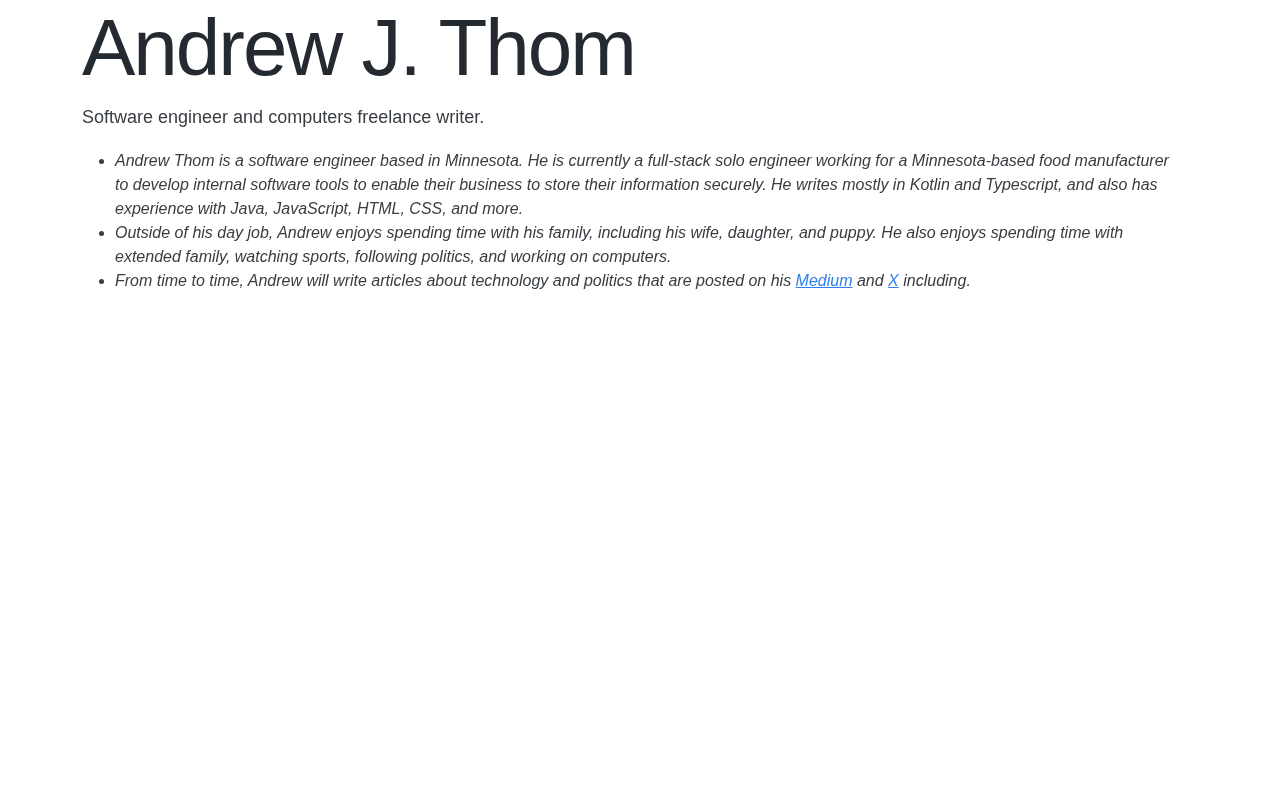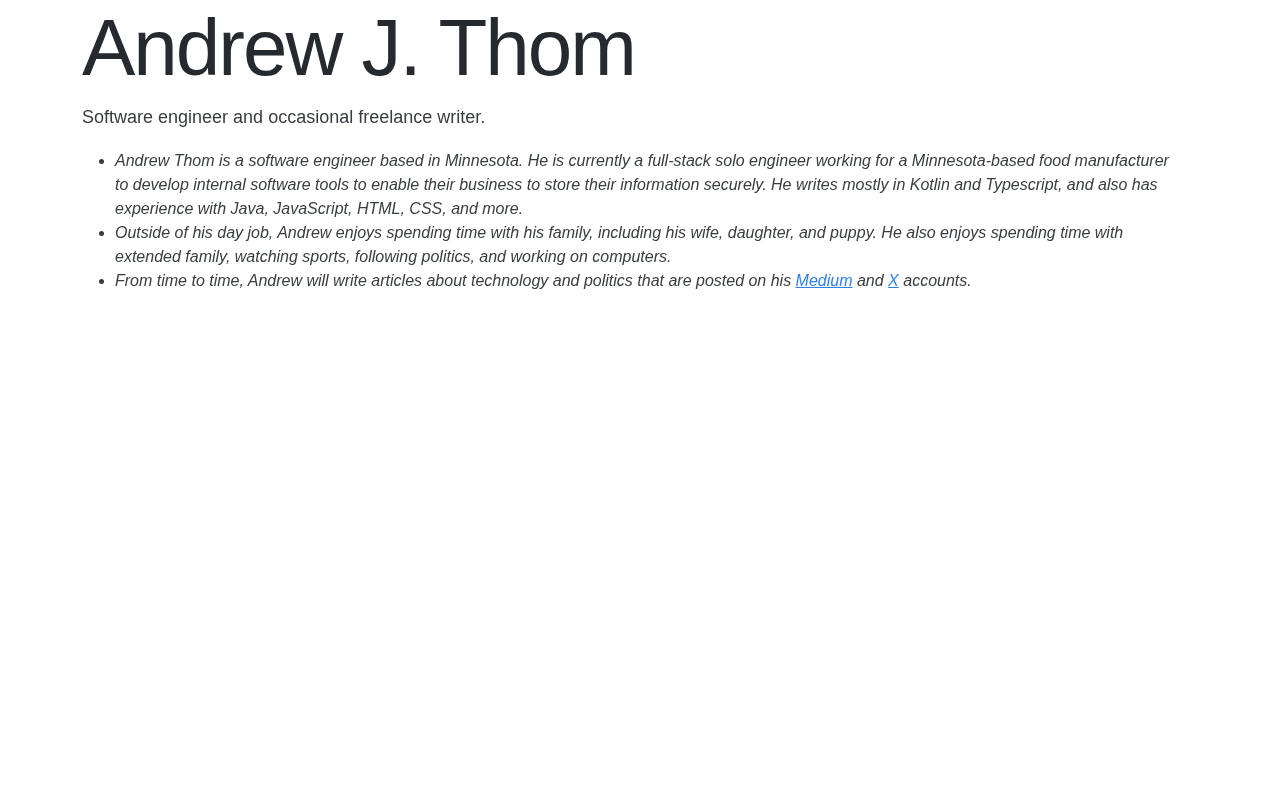--- a/index.html
+++ b/index.html
@@ -63,31 +63,31 @@
   }
 </style>
 </head>
 <body>
 
 <div class="viewport">
   <main class="page">
 
     <h1 class="page-title">Andrew J. Thom</h1>
 
-    <p class="page-subtitle">Software engineer and occasional freelance writer.</p>
+    <p class="page-subtitle">Software engineer and computers freelance writer.</p>
 
     <ul class="bio-list">
 
       <li>
         <span>Andrew Thom is a software engineer based in Minnesota. He is currently a full-stack solo engineer working for a Minnesota-based food manufacturer to develop internal software tools to enable their business to store their information securely. He writes mostly in Kotlin and Typescript, and also has experience with Java, JavaScript, HTML, CSS, and more.</span>
       </li>
 
       <li>
         <span>Outside of his day job, Andrew enjoys spending time with his family, including his wife, daughter, and puppy. He also enjoys spending time with extended family, watching sports, following politics, and working on computers.</span>
       </li>
 
       <li>
-        <span>From time to time, Andrew will write articles about technology and politics that are posted on his </span><a class="inline-link" href="#">Medium</a><span> and </span><a class="inline-link" href="#">X</a><span> accounts.</span>
+        <span>From time to time, Andrew will write articles about technology and politics that are posted on his </span><a class="inline-link" href="#">Medium</a><span> and </span><a class="inline-link" href="#">X</a><span> including.</span>
       </li>
 
     </ul>
   </main>
 </div>
 
 </body></html>

